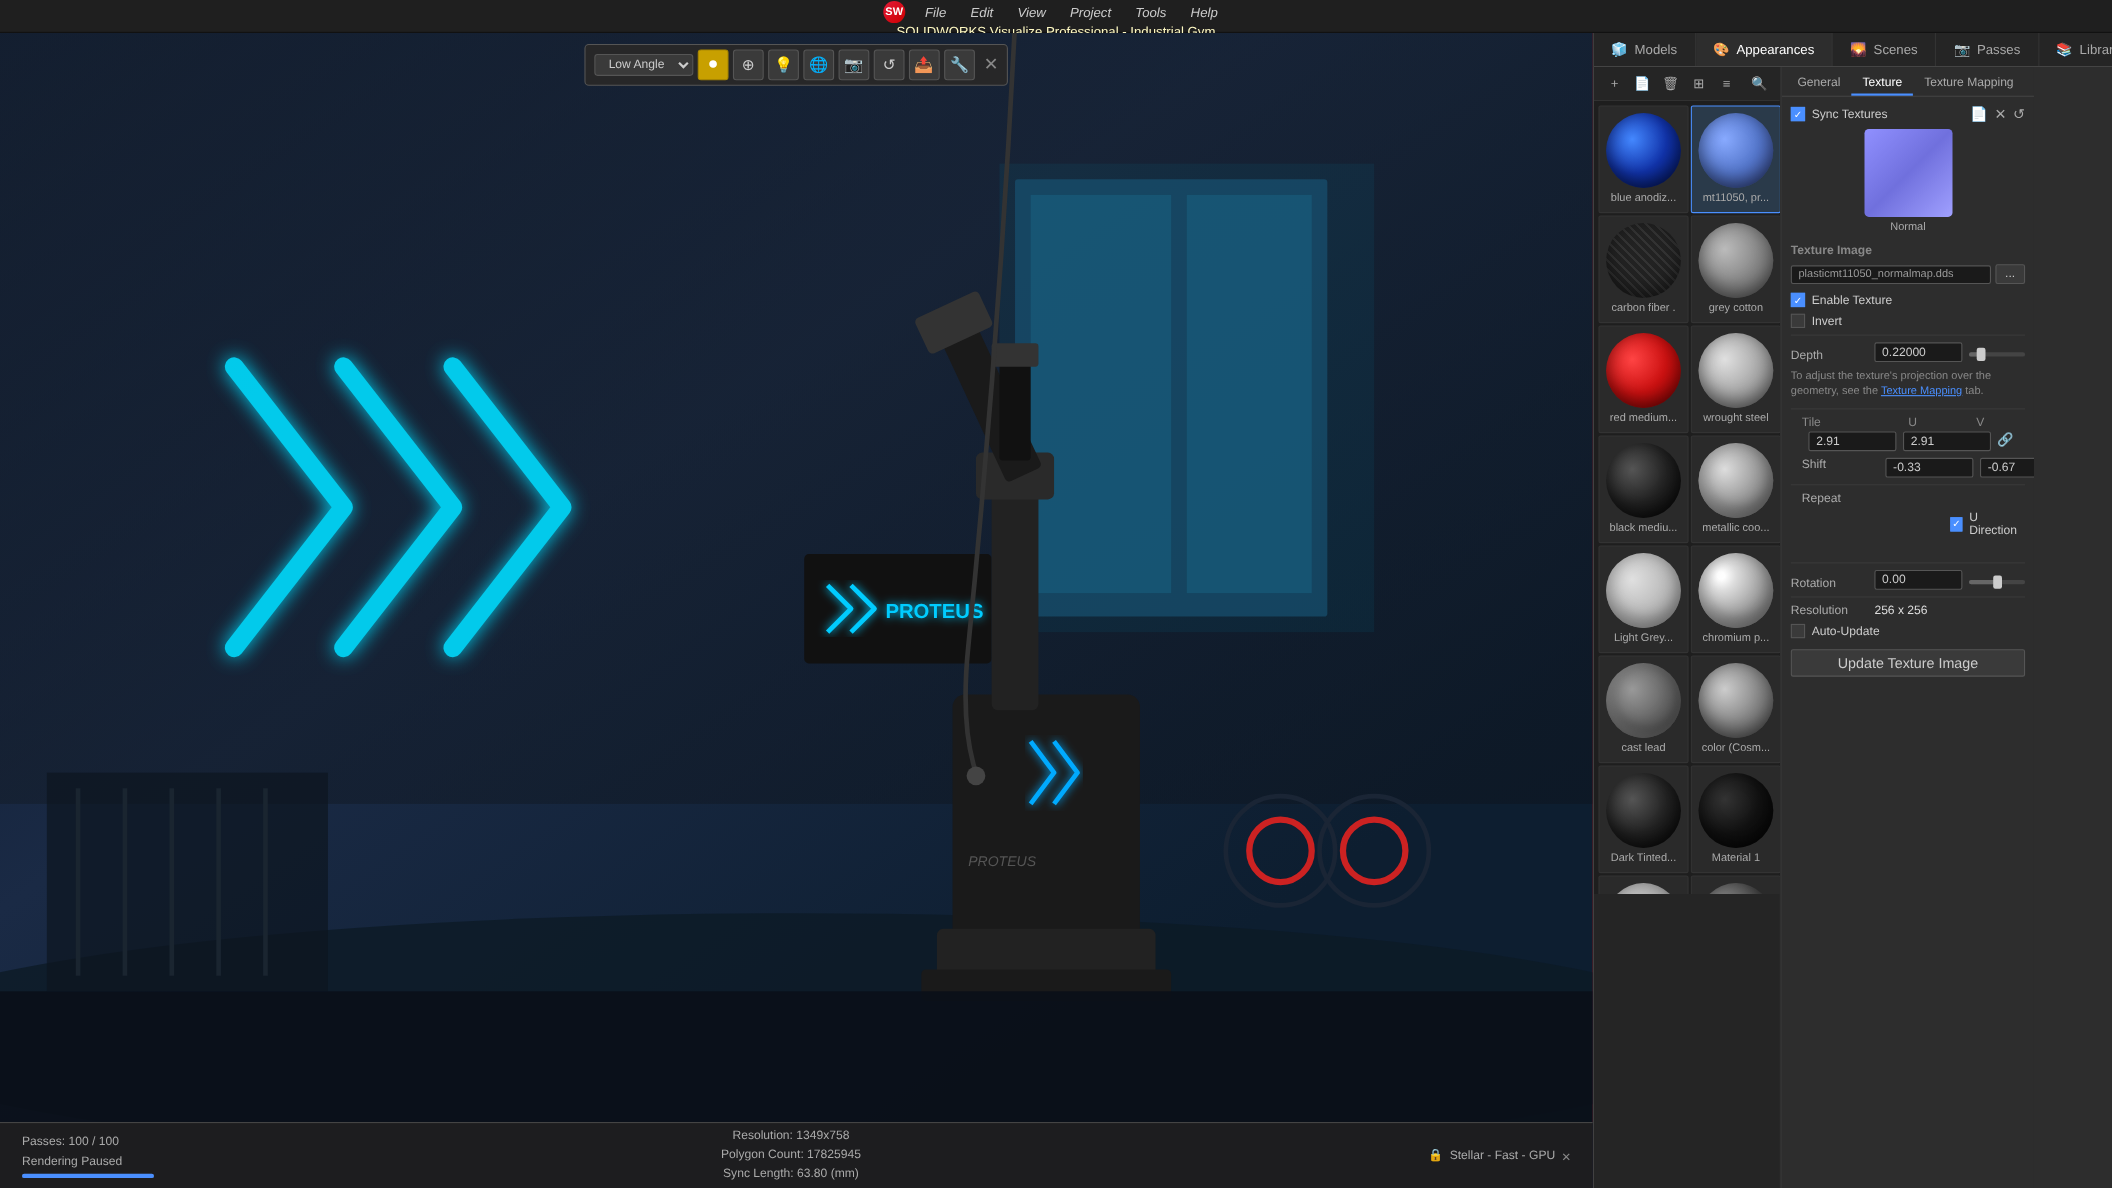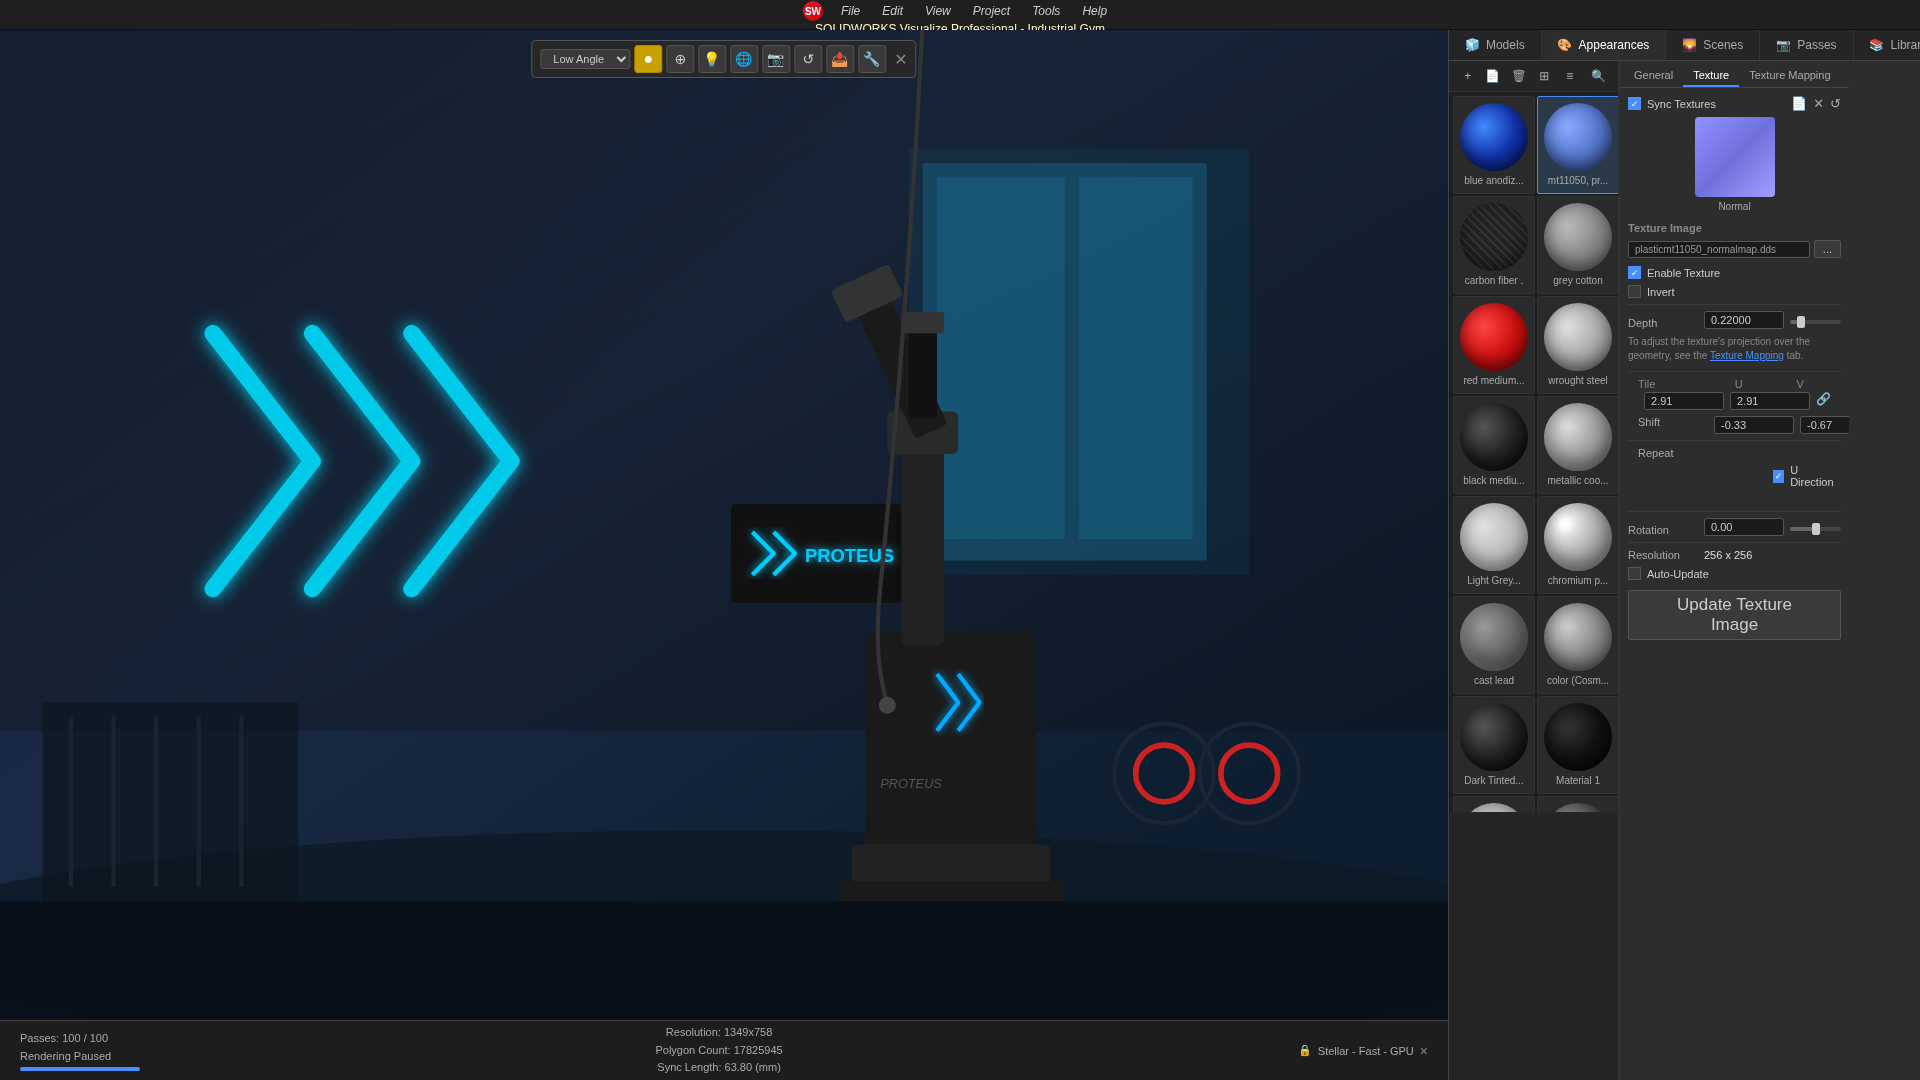--- a/index.html
+++ b/index.html
@@ -65,21 +65,21 @@
     .uv-labels { display: flex; justify-content: space-around; padding: 0 10px; margin-bottom: 2px; }
     .uv-label { font-size: 11px; color: #888; text-align: center; }
     .uv-inputs { display: flex; gap: 6px; padding: 0 10px; margin-bottom: 6px; }
 
     .link-icon { color: #888; cursor: pointer; }
 
     .repeat-row { display: flex; gap: 16px; padding: 0 10px; margin-bottom: 6px; }
 
     .divider { height: 1px; background: #3a3a3a; margin: 6px 0; }
 
-    .update-btn { background: #3a3a3a; border: 1px solid #555; color: #ccc; padding: 4px 24px; font-size: 17px; cursor: pointer; border-radius: 2px; width: 100%; margin-top: 4px; }
+    .update-btn { background: #3a3a3a; border: 1px solid #555; color: #ccc; padding: 4px 24px; font-size: 13px; cursor: pointer; border-radius: 2px; width: 100%; margin-top: 4px; }
 
     .texture-file-row { display: flex; align-items: center; gap: 4px; margin-bottom: 8px; }
     .texture-file-input { flex: 1; background: #1a1a1a; border: 1px solid #555; color: #999; padding: 2px 6px; font-size: 10px; border-radius: 2px; }
     .browse-btn { background: #3a3a3a; border: 1px solid #555; color: #ccc; padding: 2px 8px; font-size: 11px; cursor: pointer; border-radius: 2px; }
 
     
     ::-webkit-scrollbar { width: 6px; }
     ::-webkit-scrollbar-track { background: #1e1e1e; }
     ::-webkit-scrollbar-thumb { background: #555; border-radius: 3px; }
 

